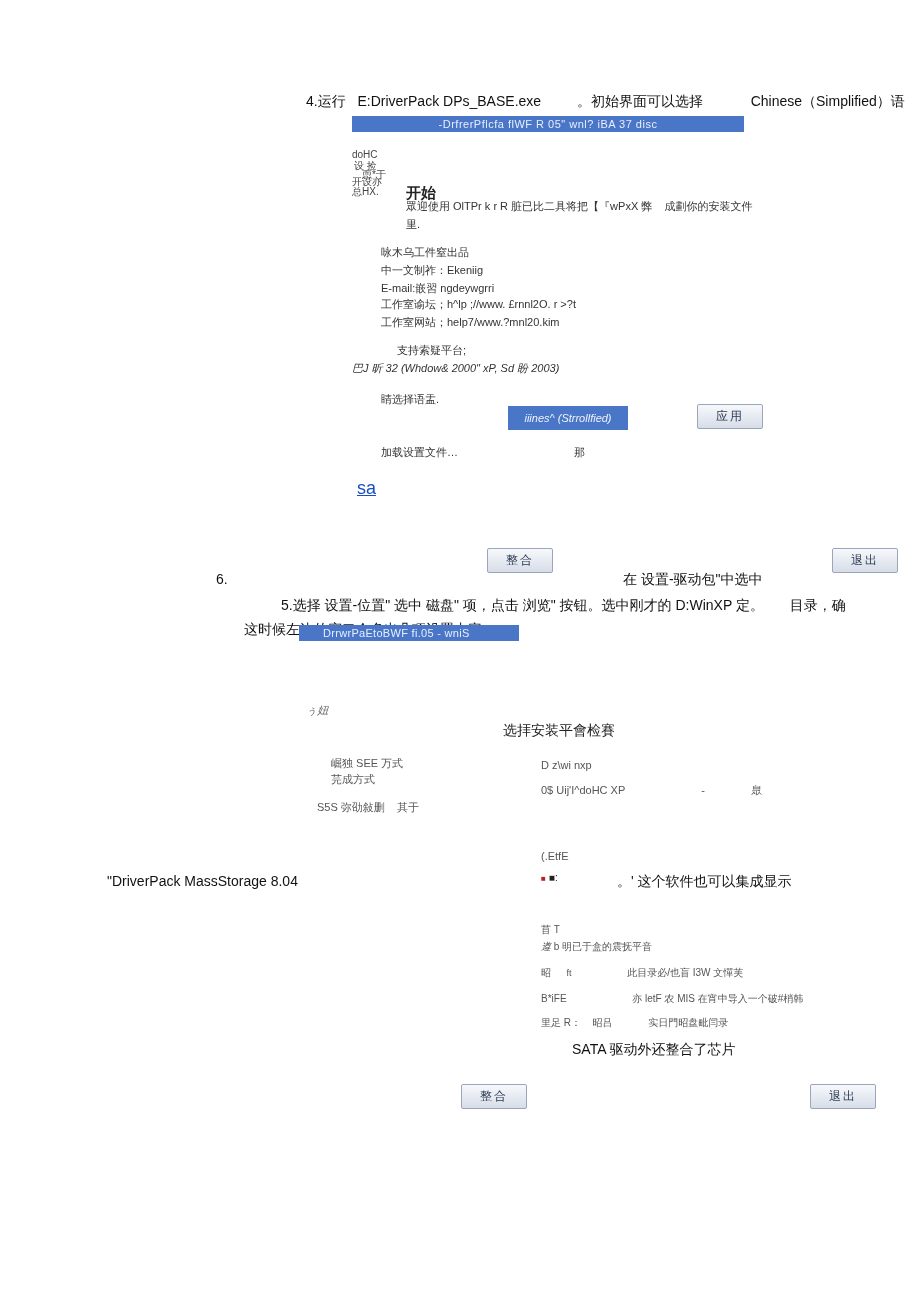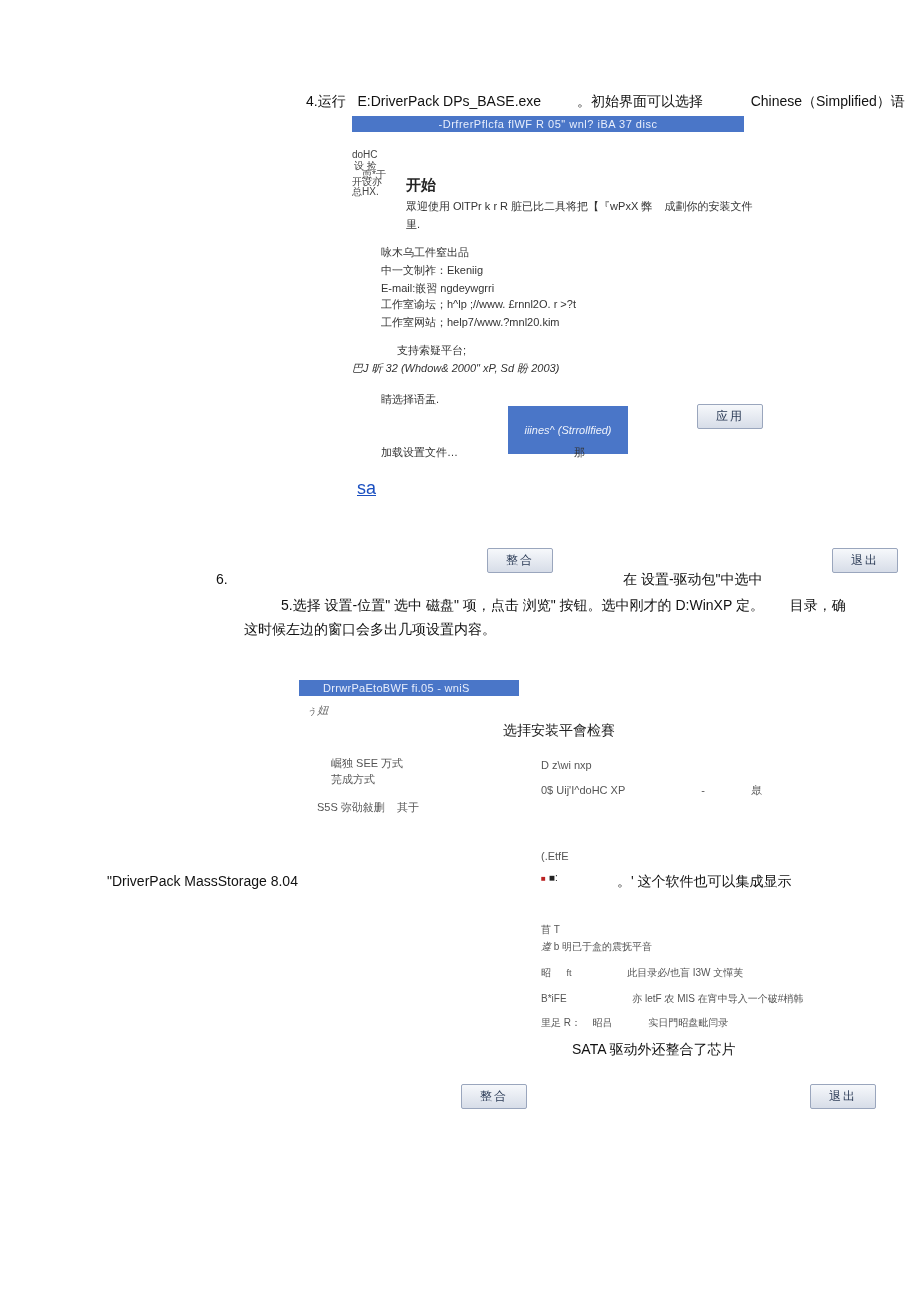--- a/index.html
+++ b/index.html
@@ -27,33 +27,34 @@
   }
   .sidetext {
     font-size: 10px;
     line-height: 10px;
     color: #444;
     text-align: left;
   }
   .h-start {
     font-size: 15px;
     font-weight: 600;
+    margin-top: 8px;
   }
   .bodyline {
     font-size: 11px;
     line-height: 20px;
     color: #333;
   }
   .italic { font-style: italic; }
   .lang-box {
     background: #4a76c8;
     color: #eef2fb;
     font-size: 11px;
     font-style: italic;
-    padding: 18px 10px;
+    padding: 6px 10px;
     text-align: center;
     width: 100px;
   }
   .btn {
     display: inline-block;
     padding: 3px 18px;
     font-size: 12px;
     color: #2a3a55;
     background: linear-gradient(#f6f8fb, #d7dde8);
     border: 1px solid #9aa6bd;
@@ -146,21 +147,21 @@
   <div class="abs para" style="left:216px; top:568px;">6.</div>
   <div class="abs para" style="left:623px; top:568px;">在  设置-驱动包"中选中</div>
 
   <div class="abs para" style="left:281px; top:594px; width:640px;">
     <span>5.选择 设置-位置" 选中 磁盘" 项，点击 浏览" 按钮。选中刚才的 D:WinXP 定。</span>
     <span style="display:inline-block; width:18px;"></span>
     <span>目录，确</span>
   </div>
   <div class="abs para" style="left:244px; top:618px;">这时候左边的窗口会多出几项设置内容。</div>
 
-  <div class="abs titlebar2" style="left:299px; top:680px; width:190px;padding-left:24px;">DrrwrPaEtoBWF fi.05 - wniS</div>
+  <div class="abs titlebar2" style="left:299px; top:625px; width:190px;padding-left:24px;">DrrwrPaEtoBWF fi.05 - wniS</div>
 
   <div class="abs" style="left:306px; top:703px; font-size:11px; font-style:italic; color:#666;">ぅ妞</div>
 
   <div class="abs" style="left:503px; top:722px; font-size:14px;">选拝安装平會检賽</div>
 
   <div class="abs small" style="left:331px; top:756px;">崛独 SEE 万式</div>
   <div class="abs small" style="left:331px; top:772px;">芫成方式</div>
   <div class="abs small" style="left:317px; top:800px;">
     <span>S5S 弥劭敍删</span>
     <span style="display:inline-block; width:6px;"></span>

